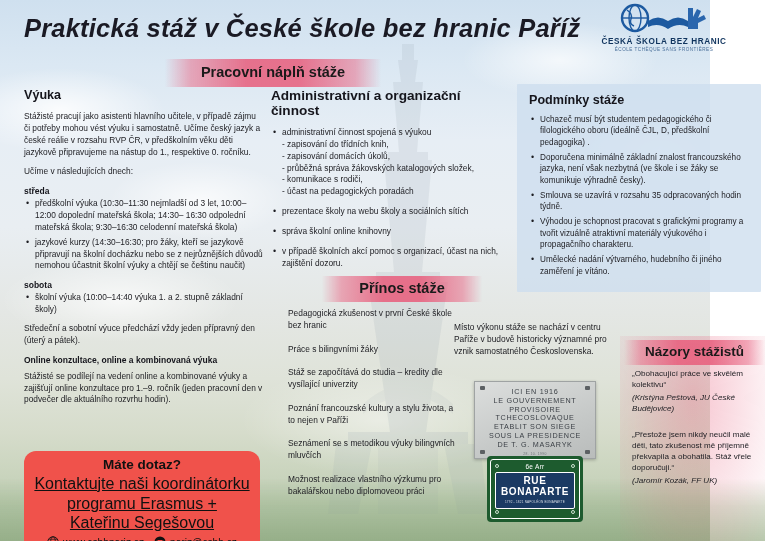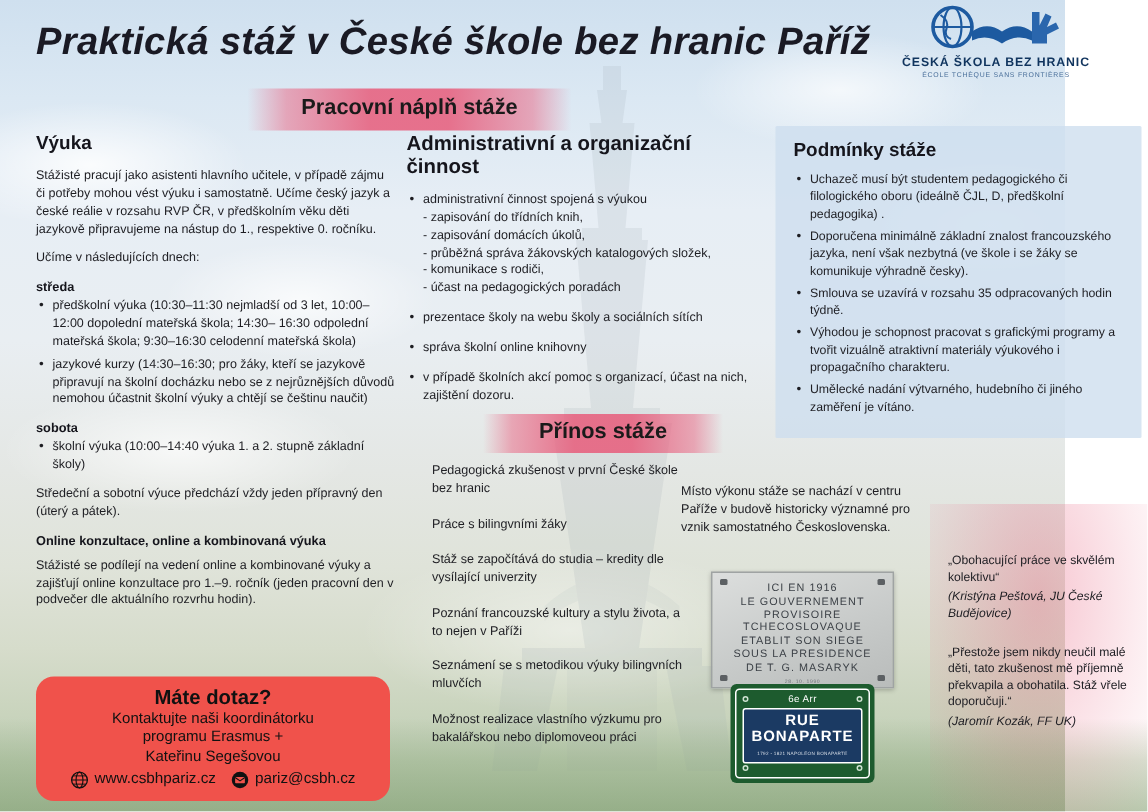--- a/index.html
+++ b/index.html
@@ -172,21 +172,21 @@
   
   #contact-box {
     position: absolute; left: 24px; top: 451px; width: 236px;
     background: #f0524b;
     border-radius: 12px;
     text-align: center;
     color: #111;
     padding: 6px 8px 8px;
   }
   #contact-title { font-size: 13.5px; font-weight: bold; margin-bottom: 2px; }
-  #contact-box .line { font-size: 10px; line-height: 1.23; }
+  #contact-box .line { font-size: 16px; line-height: 1.23; text-decoration: underline; }
   #contact-links {
     display: flex; justify-content: center; align-items: center; gap: 10px;
     margin-top: 3px;
   }
   #contact-links .lk { display:flex; align-items:center; gap:4px; font-size: 10.2px; }
   .ico { width: 12px; height: 12px; flex: 0 0 12px; }
   
   #river {
     position:absolute; left:0; bottom:0; width:765px; height:62px;
     background: linear-gradient(to bottom, rgba(150,175,130,0) 0%, rgba(141,168,120,.35) 45%, rgba(126,156,106,.55) 100%);
@@ -229,20 +229,21 @@
         <path d="M70 6 l5 0 l0 9 l4 -8 l4 2 l-3 7 l6 -3 l2 4 l-8 4 l0 6 l-10 0z" fill="#2a66ad"></path>
       </svg>
       <div id="logo-name">ČESKÁ ŠKOLA BEZ HRANIC</div>
       <div id="logo-sub">ÉCOLE TCHÈQUE SANS FRONTIÈRES</div>
     </div>
   </div>
 
   <div class="banner" id="banner-1">Pracovní náplň stáže</div>
   <div class="banner" id="banner-2">Přínos stáže</div>
   <div id="pink-wash-right"></div>
+  <div class="banner" id="banner-3">Názory stážistů</div>
 
   <div class="col" id="col-left">
     <div class="h2">Výuka</div>
     <p class="body">Stážisté pracují jako asistenti hlavního učitele, v případě zájmu či potřeby mohou vést výuku i samostatně. Učíme český jazyk a české reálie v rozsahu RVP ČR, v předškolním věku děti jazykově připravujeme na nástup do 1., respektive 0. ročníku.</p>
     <p class="body">Učíme v následujících dnech:</p>
     <div class="sub">středa</div>
     <ul>
       <li>předškolní výuka (10:30–11:30 nejmladší od 3 let, 10:00–12:00 dopolední mateřská škola; 14:30– 16:30 odpolední mateřská škola; 9:30–16:30 celodenní mateřská škola)</li>
       <li>jazykové kurzy (14:30–16:30; pro žáky, kteří se jazykově připravují na školní docházku nebo se z nejrůznějších důvodů nemohou účastnit školní výuky a chtějí se češtinu naučit)</li>
     </ul>

